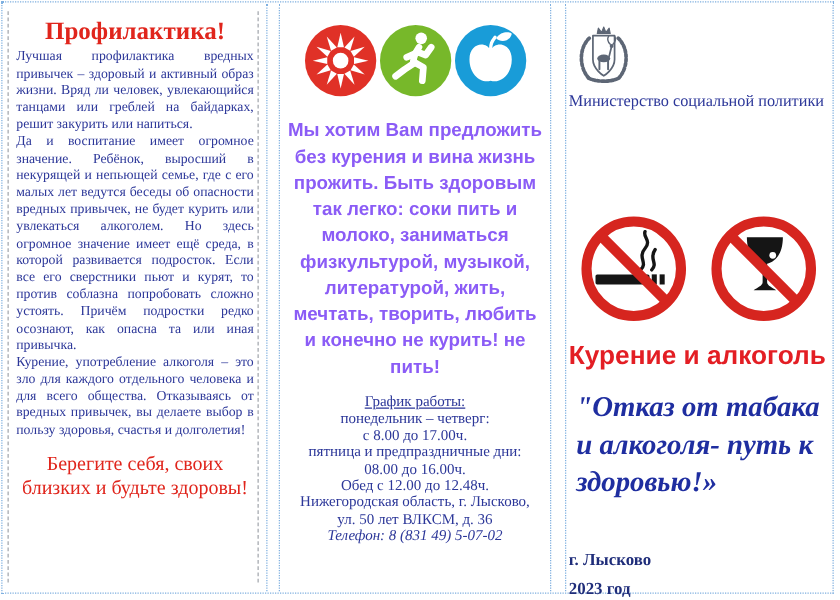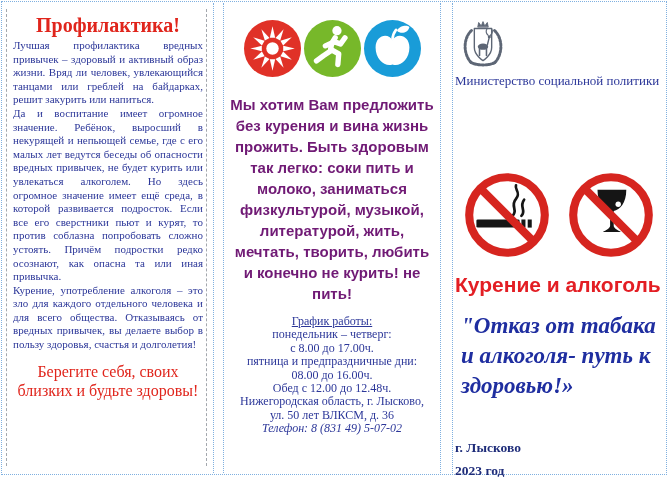--- a/index.html
+++ b/index.html
@@ -21,21 +21,21 @@
   .lp-par{margin:0;text-align:justify;font-size:11px;line-height:13.6px;color:#2c3799;}
   .lp-footer{margin:10px 0 0 0;text-align:center;font-size:16px;line-height:19px;color:#e0251c;}
   
   .icons{display:flex;justify-content:center;align-items:center;gap:3px;margin-top:8px;}
   .circ{width:57px;height:57px;border-radius:50%;display:flex;align-items:center;justify-content:center;}
   .circ.red{background:#e03127;}
   .circ.green{background:#77b82a;}
   .circ.blue{background:#199cd8;}
   .circ svg{width:57px;height:57px;display:block;}
   .slogan{margin:17px 2px 16px 2px;text-align:center;font-family:"Liberation Sans",sans-serif;
-          font-weight:bold;font-size:15px;line-height:21px;color:#701a75;}
+          font-weight:bold;font-size:15px;line-height:21px;color:#8b5cf6;}
   .schedule{position:absolute;left:0;top:303px;width:100%;text-align:center;
             font-size:12px;line-height:13.4px;color:#2c3799;font-family:Liberation Serif, serif;}
   .sched-title{text-decoration:underline;}
   .sched-phone{font-style:italic;}
   
   #panel-right > div{position:absolute;width:100%;text-align:left;margin-top:11px;}
   .emblem{top:0;}
   .emblem svg{width:56px;height:52px;}
   .org1{top:54px;font-size:13px;color:#2c3799;}
   .org2{top:73px;font-size:13px;color:#2c3799;}

